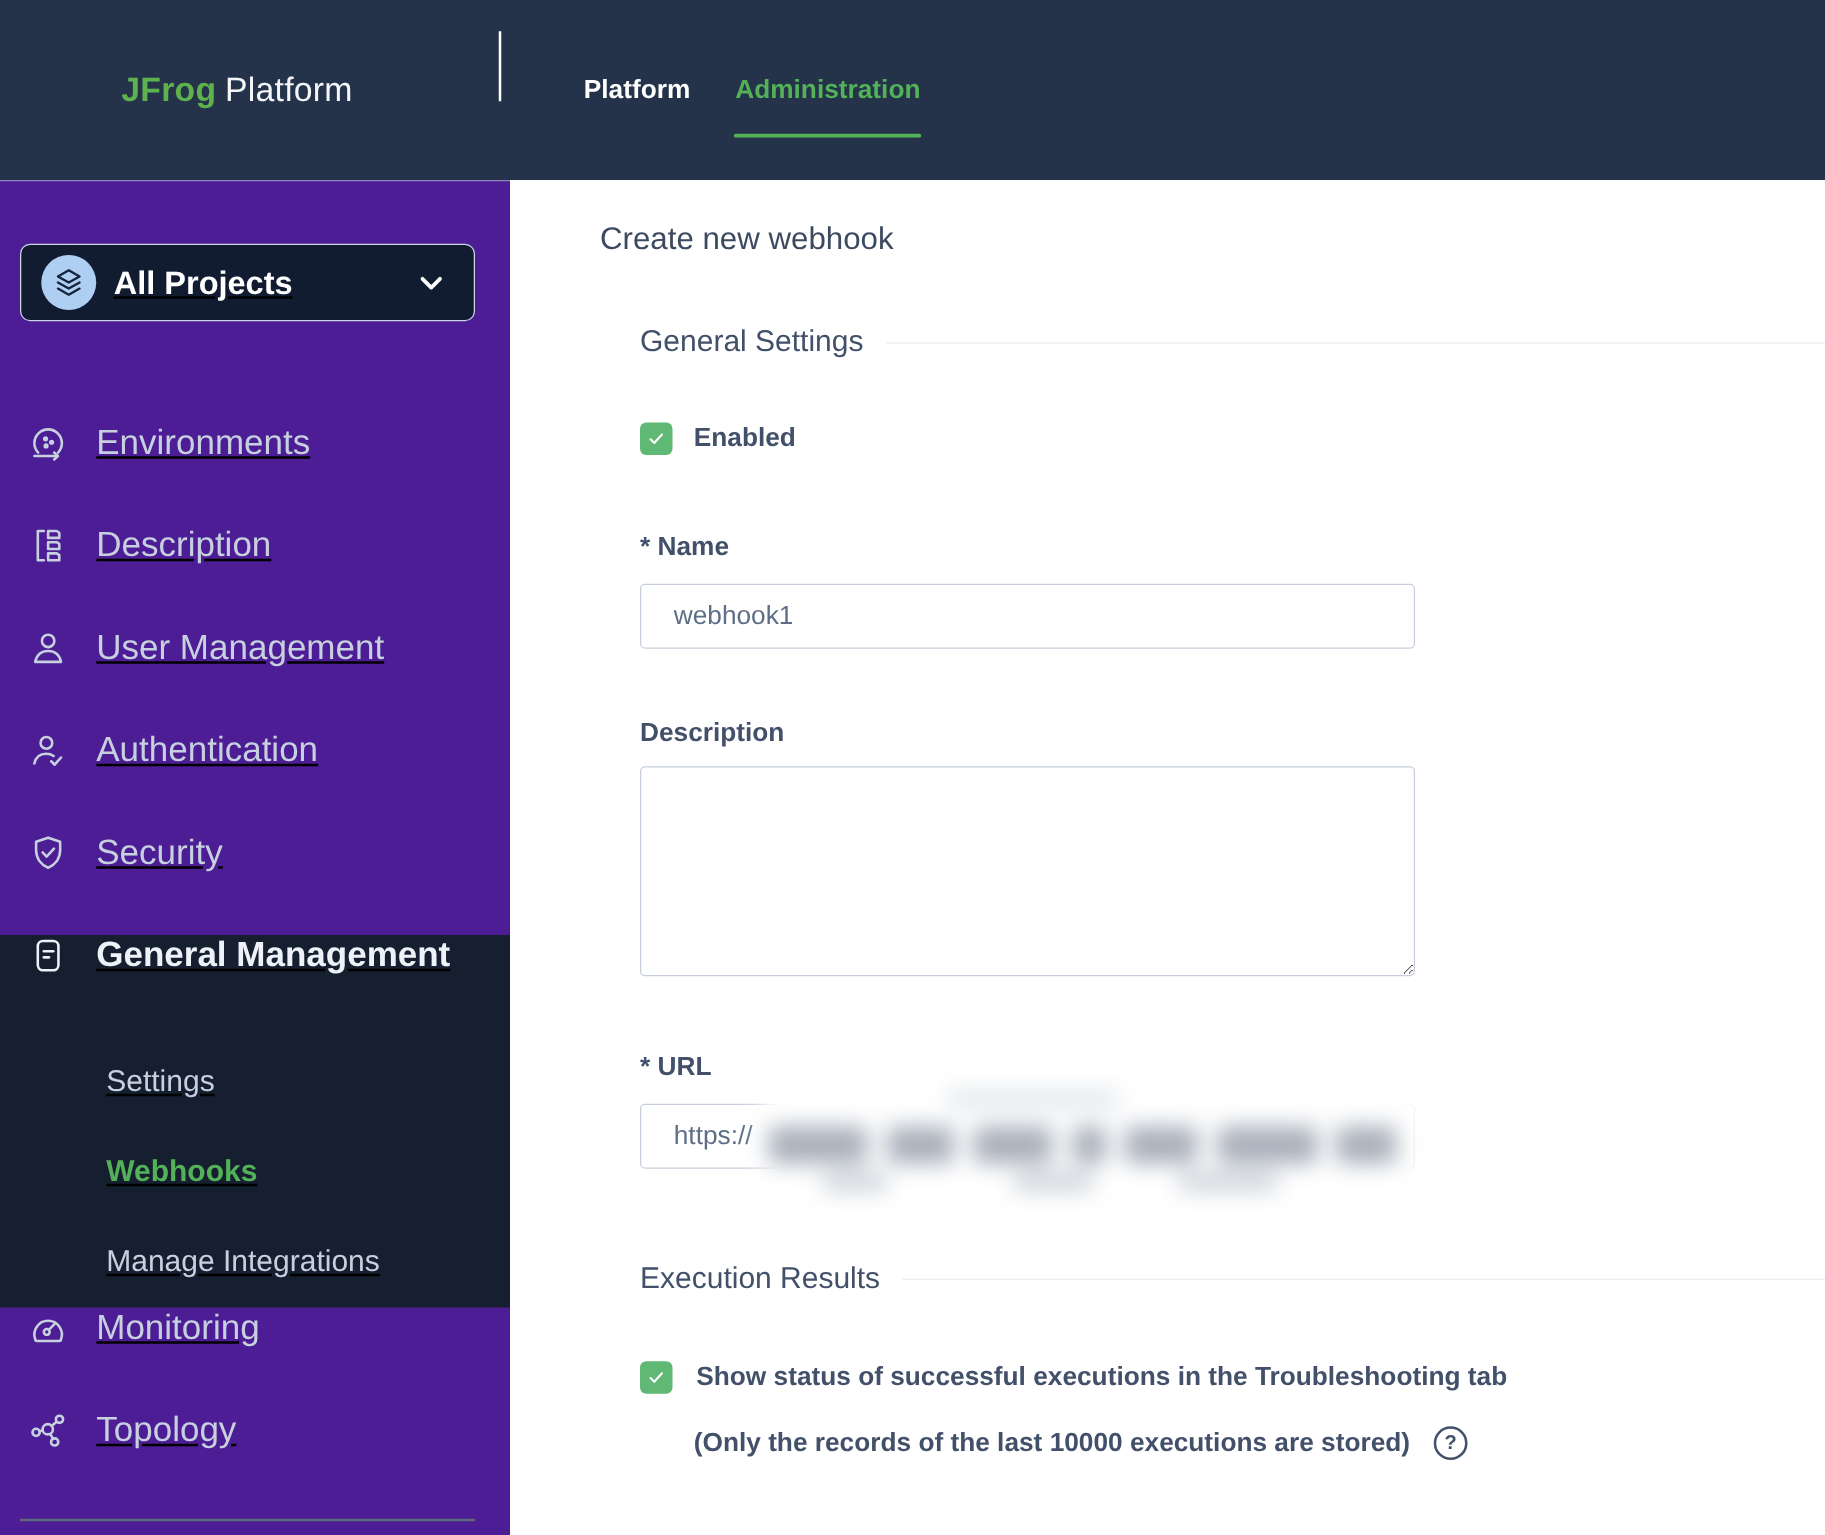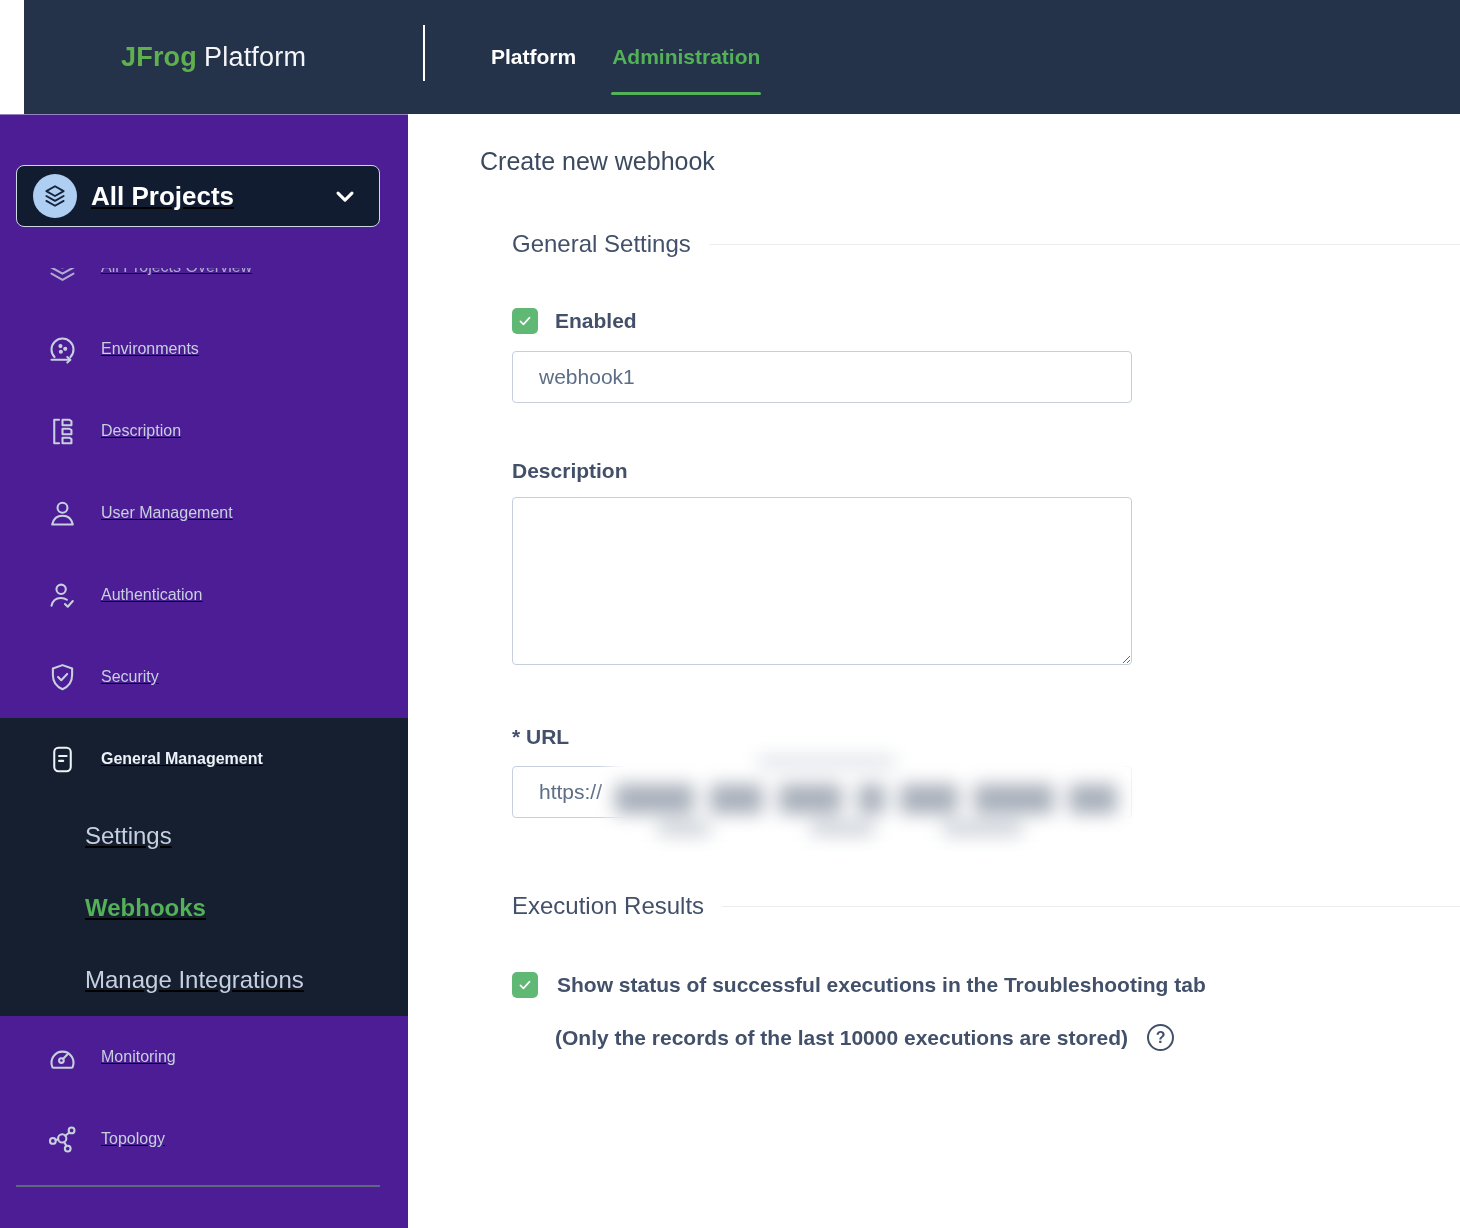--- a/index.html
+++ b/index.html
@@ -1,20 +1,20 @@
 <!DOCTYPE html>
 <html><head>
 <meta charset="utf-8">
 <style>
   * { margin:0; padding:0; box-sizing:border-box; }
   html,body { width:1460px; height:1228px; overflow:hidden; background:#fff;
     font-family:"Liberation Sans", sans-serif; }
 
   
-  .header { height:114px; background:#24334a; display:flex; align-items:center; position:relative;margin-left:24px; }
+  .header { height:144px; background:#24334a; display:flex; align-items:center; position:relative; }
   .logo { width:400px; padding-left:97px; font-size:27px; letter-spacing:.2px; white-space:nowrap; }
   .logo .brand { color:#5fb14d; font-weight:700; }
   .logo .suffix { color:#f4f6f9; font-weight:400; margin-left:7px; }
   .header-divider { position:absolute; left:399px; top:25px; height:56px; width:2px; background:#ffffff; }
   .tabs { display:flex; gap:34px; margin-left:66px; }
   .tab { font-size:21px; font-weight:700; color:#ffffff; position:relative; cursor:pointer; padding:3px 1px; }
   .tab.active { color:#53b158; }
   .tab.active::after { content:""; position:absolute; left:0; right:0; bottom:-23px; height:3px;
     background:#53b158; border-radius:3px; }
 
@@ -25,22 +25,22 @@
   .sidebar { width:408px; flex:none; background:#4c1d95; border-top:1px solid rgba(205,215,228,.55);
     position:relative; overflow:hidden;text-decoration:underline; }
   .project-btn { margin:50px 28px 0 16px; height:62px; background:#111c31; border:1px solid #cdd7e4;
     border-radius:8px; display:flex; align-items:center; padding:0 20px 0 16px; cursor:pointer; }
   .project-circle { width:44px; height:44px; border-radius:50%; background:#aecff2; color:#16233c;
     display:flex; align-items:center; justify-content:center; flex:none; }
   .project-label { margin-left:14px; color:#fff; font-size:26px; font-weight:700; flex:1; }
   .project-btn .chev { color:#fff; width:28px; height:28px; flex:none; }
 
   .nav { margin-top:41px; overflow:hidden; }
-  .nav-item { height:82px; display:flex; align-items:center; padding-left:46px; color:#c6d0de;
-    font-size:16px; cursor:pointer; }
+  .nav-item { height:82px; display:flex; padding-left:22px; color:#c6d0de;
+    font-size:28px; cursor:pointer; }
   .nav-item .nicon { width:33px; height:33px; margin-right:22px; flex:none; }
   .nav-item.clipped { margin-top:-42px; opacity:.8; }
   .nav-section { background:#161f30; }
   .nav-section .nav-item.section-head { color:#edf1f8; font-weight:700; }
   .sub-item { height:72px; display:flex; align-items:center; padding-left:85px; font-size:24px;
     color:#c6d0de; cursor:pointer; }
   .sub-item.active { color:#53b158; font-weight:700; }
   .sidebar-divider { position:absolute; left:16px; right:28px; bottom:41px; height:2px; background:#5d6878; }
 
   
@@ -246,20 +246,21 @@
 
       <div class="check-row gap-50">
         <span class="checkbox">
           <svg width="20" height="20" viewBox="0 0 24 24" fill="none" stroke="currentColor" stroke-width="2" stroke-linecap="round" stroke-linejoin="round">
               <path d="M6.5 12.5l3.6 3.6 7.4-8.2"></path>
             </svg>
         </span>
         <span class="check-label">Enabled</span>
       </div>
 
+      <div class="field-label gap-62">* Name</div>
       <input class="text-input gap-17" type="text" style="margin-top: 17px;" value="webhook1">
 
       <div class="field-label gap-56">Description</div>
       <textarea class="text-area" style="margin-top: 14px;"></textarea>
 
       <div class="field-label gap-56">* URL</div>
       <div class="url-wrap" style="margin-top:17px;">
         <input class="text-input" type="text" value="https://" style="">
         <div class="redaction">
           <div class="base"></div>

